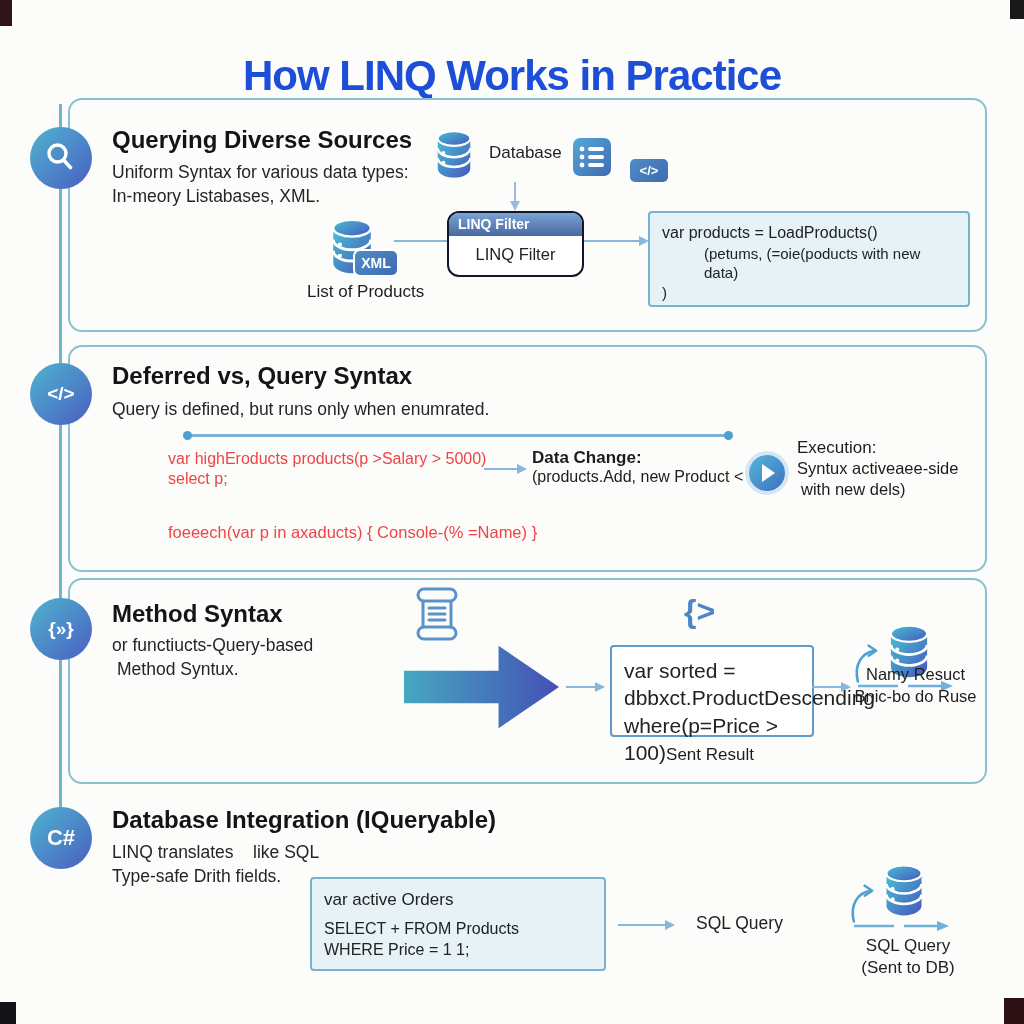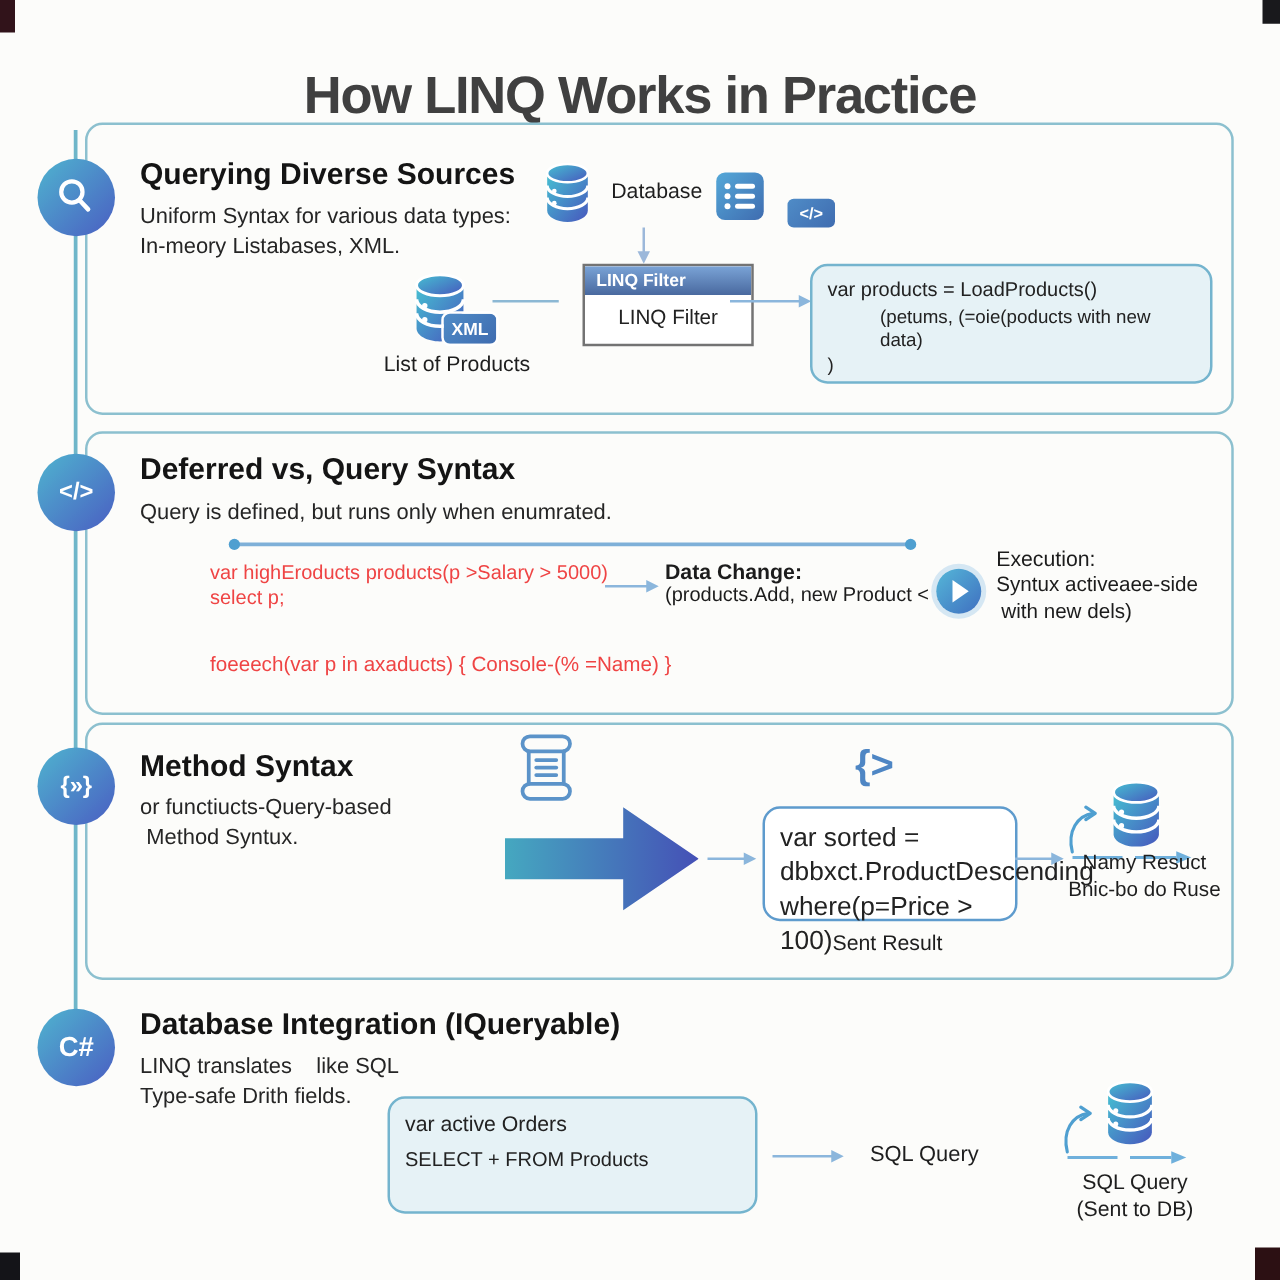--- a/index.html
+++ b/index.html
@@ -1,46 +1,46 @@
 <!DOCTYPE html>
 <html><head>
 <meta charset="utf-8">
 <style>
   html,body { margin:0; padding:0; }
   body { width:1024px; height:1024px; position:relative; background:#fcfcfa;
          font-family:"Liberation Sans","DejaVu Sans",sans-serif; color:#1c1c1c; overflow:hidden; }
   .abs { position:absolute; }
   .title { position:absolute; top:24px; left:0; width:1024px; text-align:center;
-           font-size:42px; font-weight:bold; letter-spacing:-1px; color:#404040; }
+           font-size:42px; font-weight:bold; letter-spacing:-1px; color:#1d4ed8; }
   .panel { position:absolute; left:68px; width:915px; border:2px solid #8cc0cf;
            border-radius:14px; background:transparent; }
   .vline { position:absolute; left:59px; width:3px; background:#6fb6c9; z-index:1; }
   .circle-icon { position:absolute; left:30px; width:62px; height:62px; border-radius:50%;
                  background:linear-gradient(135deg,#4fb4cf 0%,#4a5ec2 100%);
                  display:flex; align-items:center; justify-content:center; z-index:2;
                  color:#fff; font-weight:bold; font-size:19px; }
   .sec-title { position:absolute; left:112px; font-size:24px; font-weight:bold; color:#141414; }
   .sec-sub { position:absolute; left:112px; font-size:17.5px; color:#252525; line-height:1.35; white-space:pre; }
   .lbl { position:absolute; font-size:17px; color:#1e1e1e; }
   .code-text { position:absolute; font-size:16px; color:#ef4444; line-height:1.28; }
-  .codebox { position:absolute; background:#e6f2f6; border:2px solid #74b4ce; border-radius:14px;
+  .codebox { position:absolute; background:#e6f2f6; border:2px solid #74b4ce; border-radius:4px;
              padding:10px 12px; font-size:16px; line-height:1.3; color:#222; }
   .codebox.white { background:#fff; border-color:#5e9bcd; }
   .h-arrow { position:absolute; height:0; border-top:2px solid #8bb6dc; }
   .h-arrow::after { content:""; position:absolute; right:-9px; top:-6px; width:0; height:0;
                     border-left:10px solid #8bb6dc; border-top:5px solid transparent; border-bottom:5px solid transparent; }
   .h-line { position:absolute; height:2px; background:#8cb8d4; }
   .v-arrow { position:absolute; width:0; border-left:2px solid #9cb8da; }
   .v-arrow::after { content:""; position:absolute; left:-6px; bottom:-9px; width:0; height:0;
                     border-top:10px solid #9cb8da; border-left:5px solid transparent; border-right:5px solid transparent; }
   .timeline { position:absolute; height:3px; background:#7fb0d8; border-radius:2px; }
   .timeline::before { content:""; position:absolute; left:-2px; top:-3px; width:9px; height:9px; border-radius:50%; background:#4f9fd0; }
   .timeline::after  { content:""; position:absolute; right:-2px; top:-3px; width:9px; height:9px; border-radius:50%; background:#4f9fd0; }
-  .filterbox { position:absolute; left:466px; top:211px; width:133px; height:62px;
-               border:2px solid #737373; border-radius:0; background:#fff; overflow:hidden; }
+  .filterbox { position:absolute; left:447px; top:211px; width:133px; height:62px;
+               border:2px solid #0f172a; border-radius:12px; background:#fff; overflow:hidden; }
   .filterbox .hdr { height:23px; background:linear-gradient(180deg,#7aa3d6,#49699f);
                     color:#fff; font-size:14px; font-weight:bold; line-height:23px; padding-left:9px; }
   .filterbox .bdy { height:37px; display:flex; align-items:center; justify-content:center; font-size:16.5px; color:#222; }
   .badge { position:absolute; background:linear-gradient(135deg,#4f8cc7,#3f6cb0); color:#fff;
            font-weight:bold; border-radius:5px; display:flex; align-items:center; justify-content:center; }
   .xml-badge { border:2px solid #fff; border-radius:7px; font-size:14px; }
   .play { position:absolute; width:36px; height:36px; border-radius:50%;
           background:linear-gradient(135deg,#55b7d8,#3f6fc0); box-shadow:0 0 0 4px #d5e7f3; }
   .play::after { content:""; position:absolute; left:13px; top:9px; width:0; height:0;
                  border-left:13px solid #fff; border-top:9px solid transparent; border-bottom:9px solid transparent; }
@@ -208,31 +208,32 @@
   <svg class="abs" style="left:0;top:22px" width="30" height="40">
       <use href="#sym-curve"></use>
     </svg>
   <svg class="abs" style="left:28px;top:0" width="58" height="58">
       <use href="#sym-db"></use>
     </svg>
   <svg class="abs" style="left:4px;top:58px" width="100" height="12">
       <use href="#sym-underarrow"></use>
     </svg>
 </div>
-<div class="center-lbl" style="left:833px;top:680px;width:165px;font-size:16.5px"><span>Namy Resuct</span><br><span>Bnic-bo do Ruse</span></div>
+<div class="center-lbl" style="left:833px;top:664px;width:165px;font-size:16.5px"><span>Namy Resuct</span><br><span>Bnic-bo do Ruse</span></div>
 
 <div class="circle-icon" style="top:807px;font-size:22px">
     <span>C#</span>
   </div>
 <div class="sec-title" style="top:806px">Database Integration (IQueryable)</div>
 <div class="sec-sub" style="top:841px"><span>LINQ translates    like SQL</span><br><span>Type-safe Drith fields.</span></div>
 
 <div class="codebox" style="left:310px;top:877px;width:268px;height:70px">
   <div style="font-size:17px">var active Orders</div>
   <div style="margin-top:8px">SELECT + FROM Products</div>
+  <div>WHERE Price = 1 1;</div>
 </div>
 
 <div class="h-arrow" style="left:618px;top:924px;width:48px"></div>
 <div class="lbl" style="left:696px;top:913px;font-size:17.5px">SQL Query</div>
 
 <div class="abs" style="left:848px;top:862px;width:110px;height:76px">
   <svg class="abs" style="left:0;top:22px" width="30" height="40">
       <use href="#sym-curve"></use>
     </svg>
   <svg class="abs" style="left:28px;top:0" width="56" height="56">

